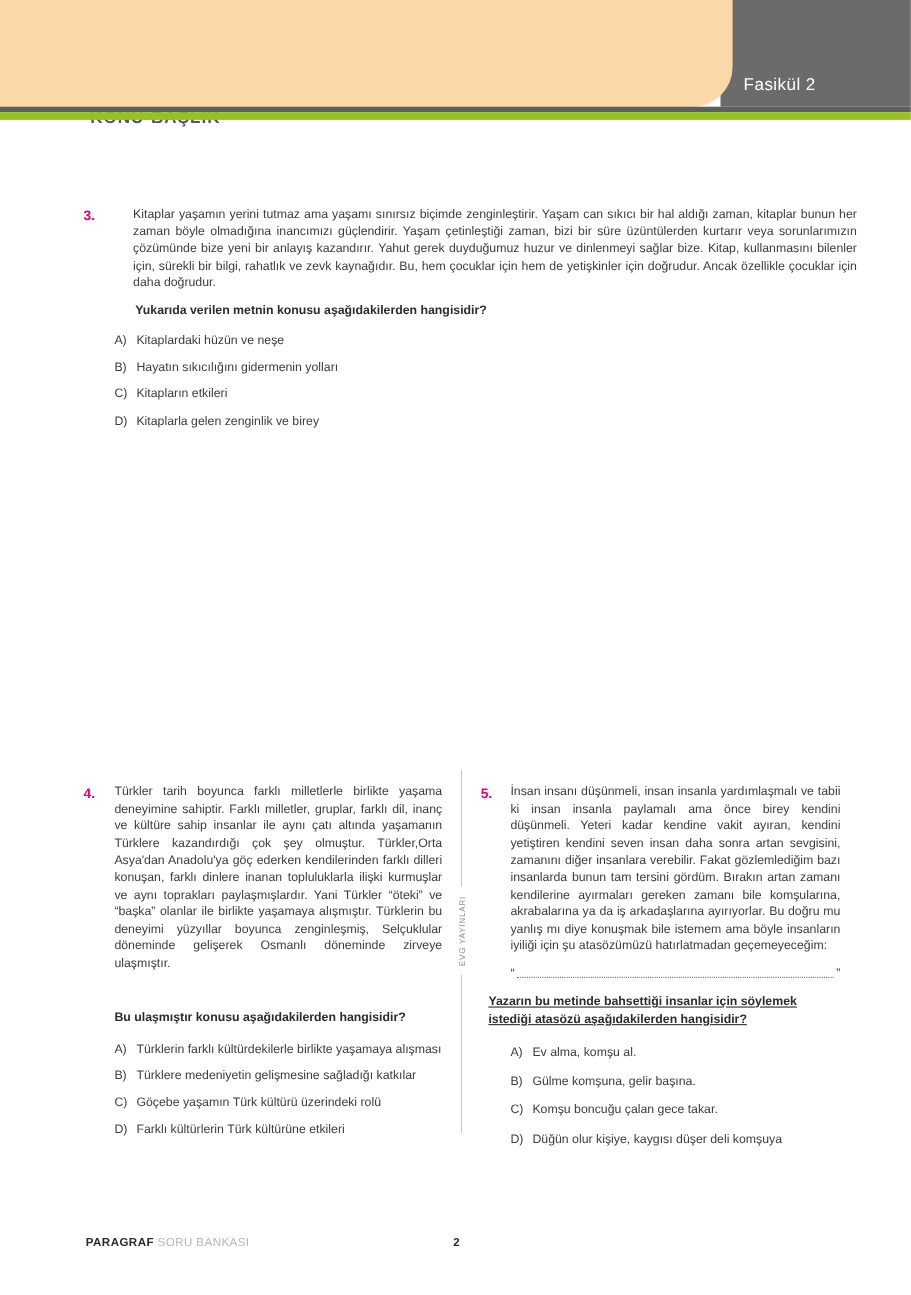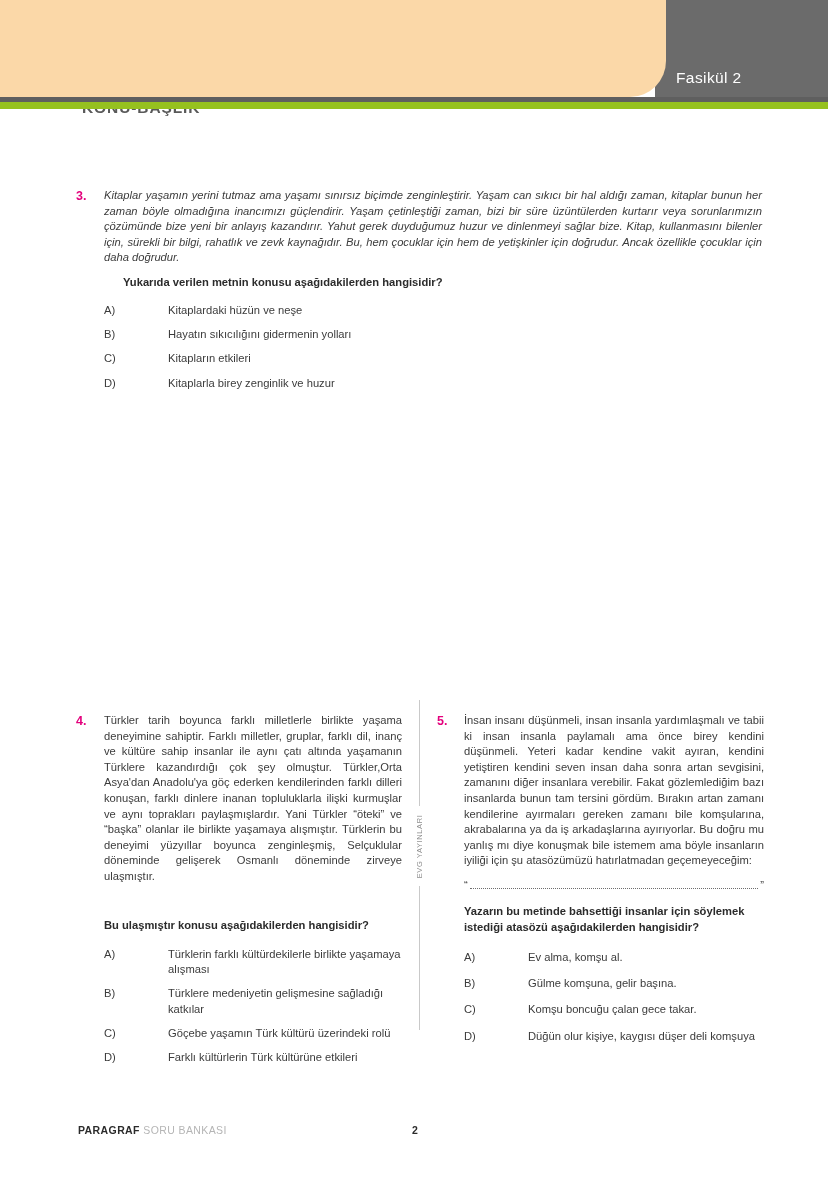--- a/index.html
+++ b/index.html
@@ -92,25 +92,25 @@
     position: absolute;
     font-size: 11.2px;
     line-height: 15.2px;
     color: #3b3b3b;
     display: flex;
   }
   .opt .lbl {
     width: 20px;
     flex: 0 0 20px;
   }
-  .opt .txt { flex: 1 1 auto; margin-left: 44px; }
+  .opt .txt { flex: 1 1 auto; }
 
   
   #q3-num  { left: 76px;  top: 189px; }
-  #q3-para { left: 104px; top: 188px; width: 658px; font-style: italic; }
+  #q3-para { left: 121px; top: 188px; width: 658px; }
   #q3-stem { left: 104px; top: 275px; width: 600px; margin-left: 19px; }
   #q3-opts { position: absolute; left: 104px; top: 303px; width: 600px; }
   #q3-opts .opt { position: relative; left: 0; top: 0; margin-bottom: 9px; }
 
   
   .divider {
     position: absolute;
     left: 419px; top: 700px;
     width: 1px; height: 330px;
     background: #c9c9c9;
@@ -153,21 +153,21 @@
     color: #3b3b3b;
     display: flex;
     align-items: flex-start;
   }
   #q5-quote .dots {
     flex: 1 1 auto;
     border-bottom: 1px dotted #6e6e6e;
     margin: 0 2px 4px 2px;
     height: 11px;
   }
-  #q5-stem { left: 464px; top: 904px; width: 300px; }
+  #q5-stem { left: 444px; top: 904px; width: 300px; text-decoration: underline; }
   #q5-opts { position: absolute; left: 464px; top: 950px; width: 302px; }
   #q5-opts .opt { position: relative; margin-bottom: 11px; }
 
   
   .footer {
     position: absolute;
     left: 0; top: 1124px;
     width: 828px; height: 22px;
   }
   .footer-brand {
@@ -210,21 +210,21 @@
   <div class="opt">
     <span class="lbl">B)</span>
     <span class="txt">Hayatın sıkıcılığını gidermenin yolları</span>
   </div>
   <div class="opt">
     <span class="lbl">C)</span>
     <span class="txt">Kitapların etkileri</span>
   </div>
   <div class="opt">
     <span class="lbl">D)</span>
-    <span class="txt">Kitaplarla birey zenginlik ve huzur</span>
+    <span class="txt">Kitaplarla gelen zenginlik ve birey</span>
   </div>
 </div>
 
 <div class="divider"></div>
 <div class="divider-label">
   <span>EVG YAYINLARI</span>
 </div>
 
 <div class="qnum" id="q4-num">4.</div>
 <div class="para" id="q4-para">Türkler tarih boyunca farklı milletlerle birlikte yaşama deneyimine sahiptir. Farklı milletler, gruplar, farklı dil, inanç ve kültüre sahip insanlar ile aynı çatı altında yaşamanın Türklere kazandırdığı çok şey olmuştur. Türkler,Orta Asya'dan Anadolu'ya göç ederken kendilerinden farklı dilleri konuşan, farklı dinlere inanan topluluklarla ilişki kurmuşlar ve aynı toprakları paylaşmışlardır. Yani Türkler “öteki” ve “başka” olanlar ile birlikte yaşamaya alışmıştır. Türklerin bu deneyimi yüzyıllar boyunca zenginleşmiş, Selçuklular döneminde gelişerek Osmanlı döneminde zirveye ulaşmıştır.</div>

